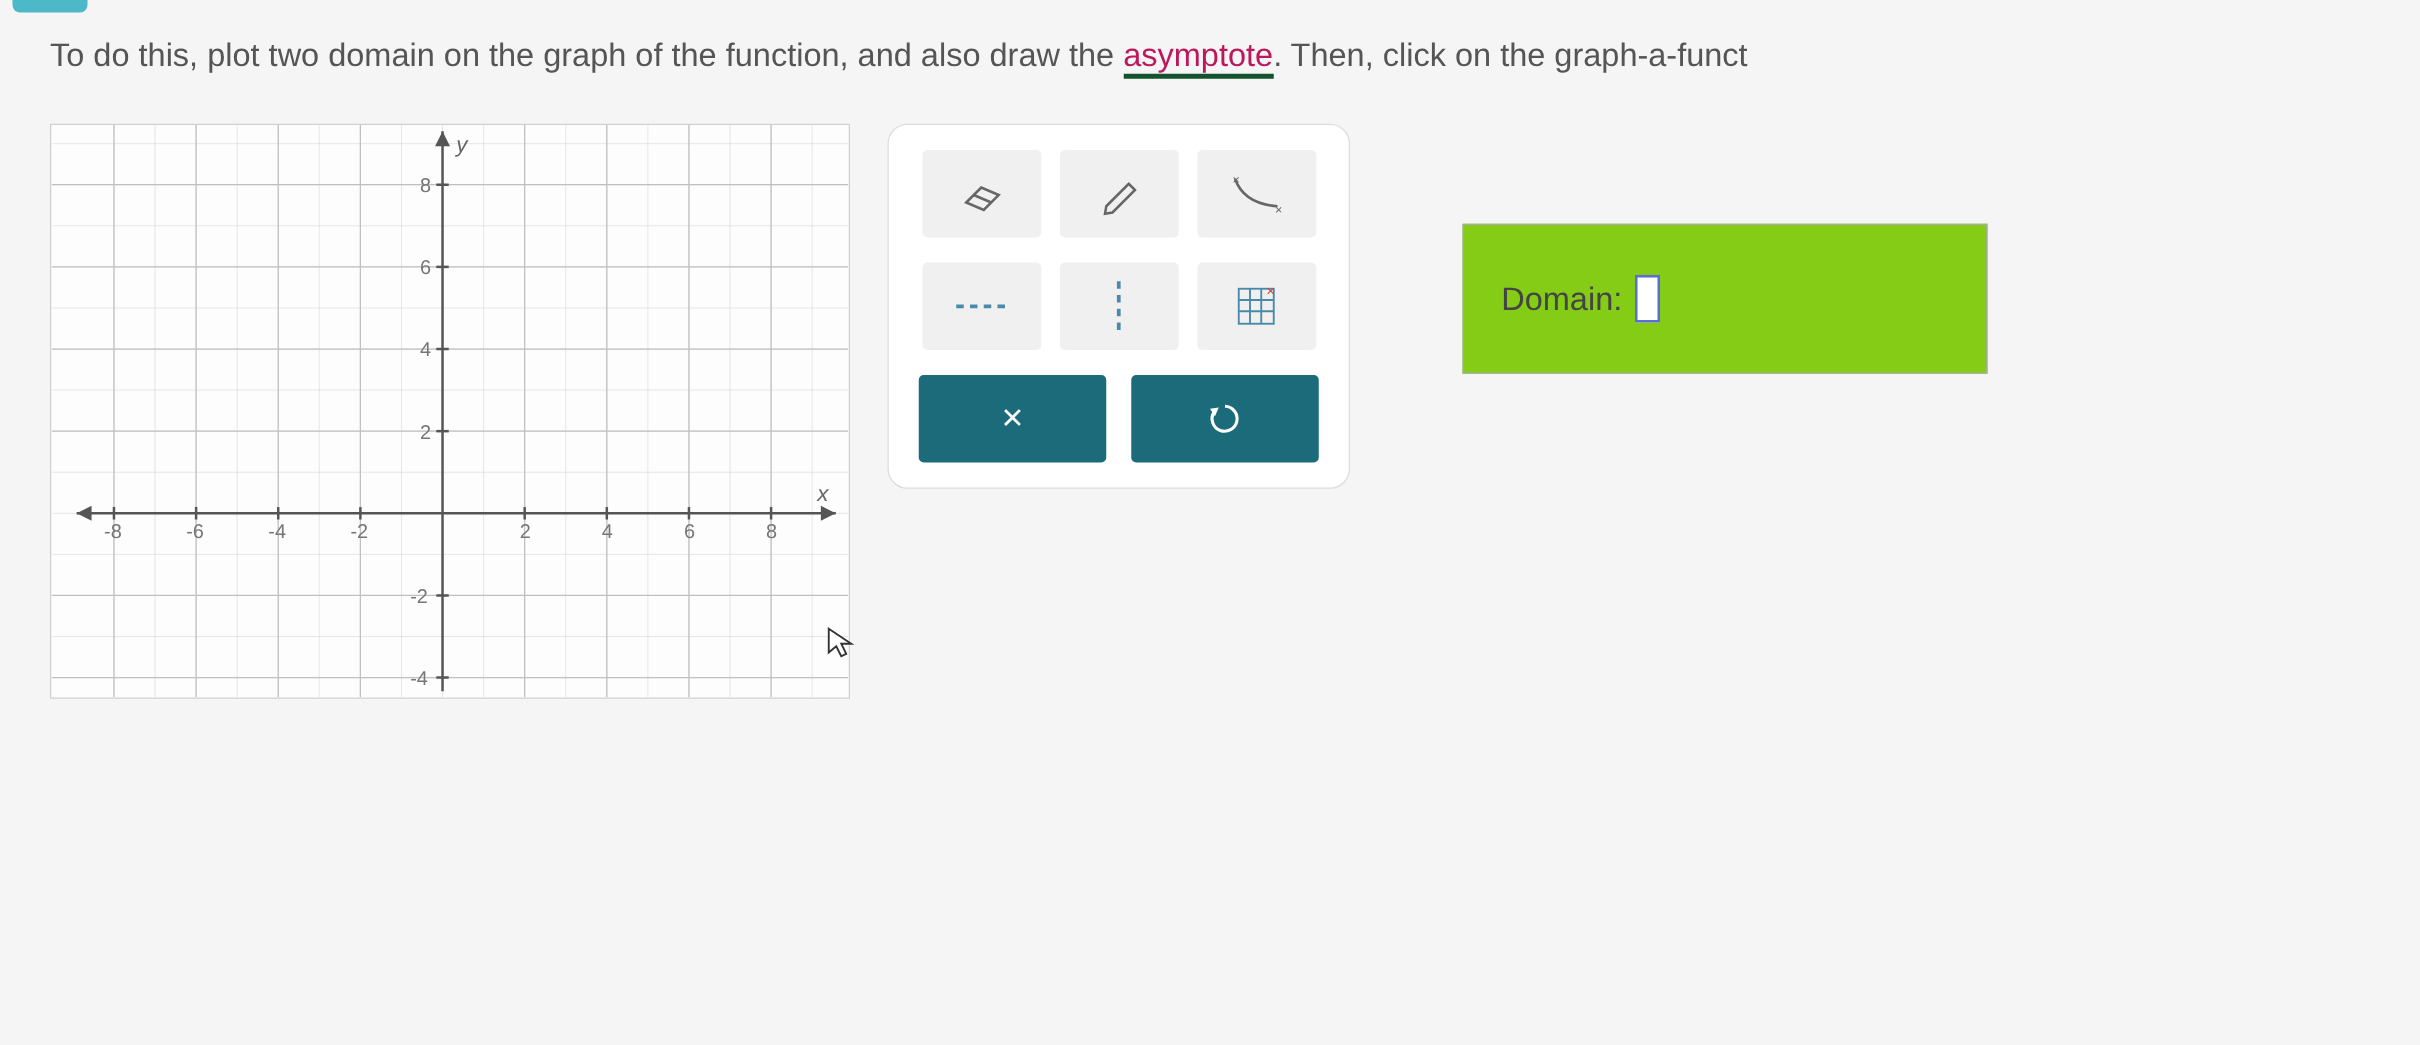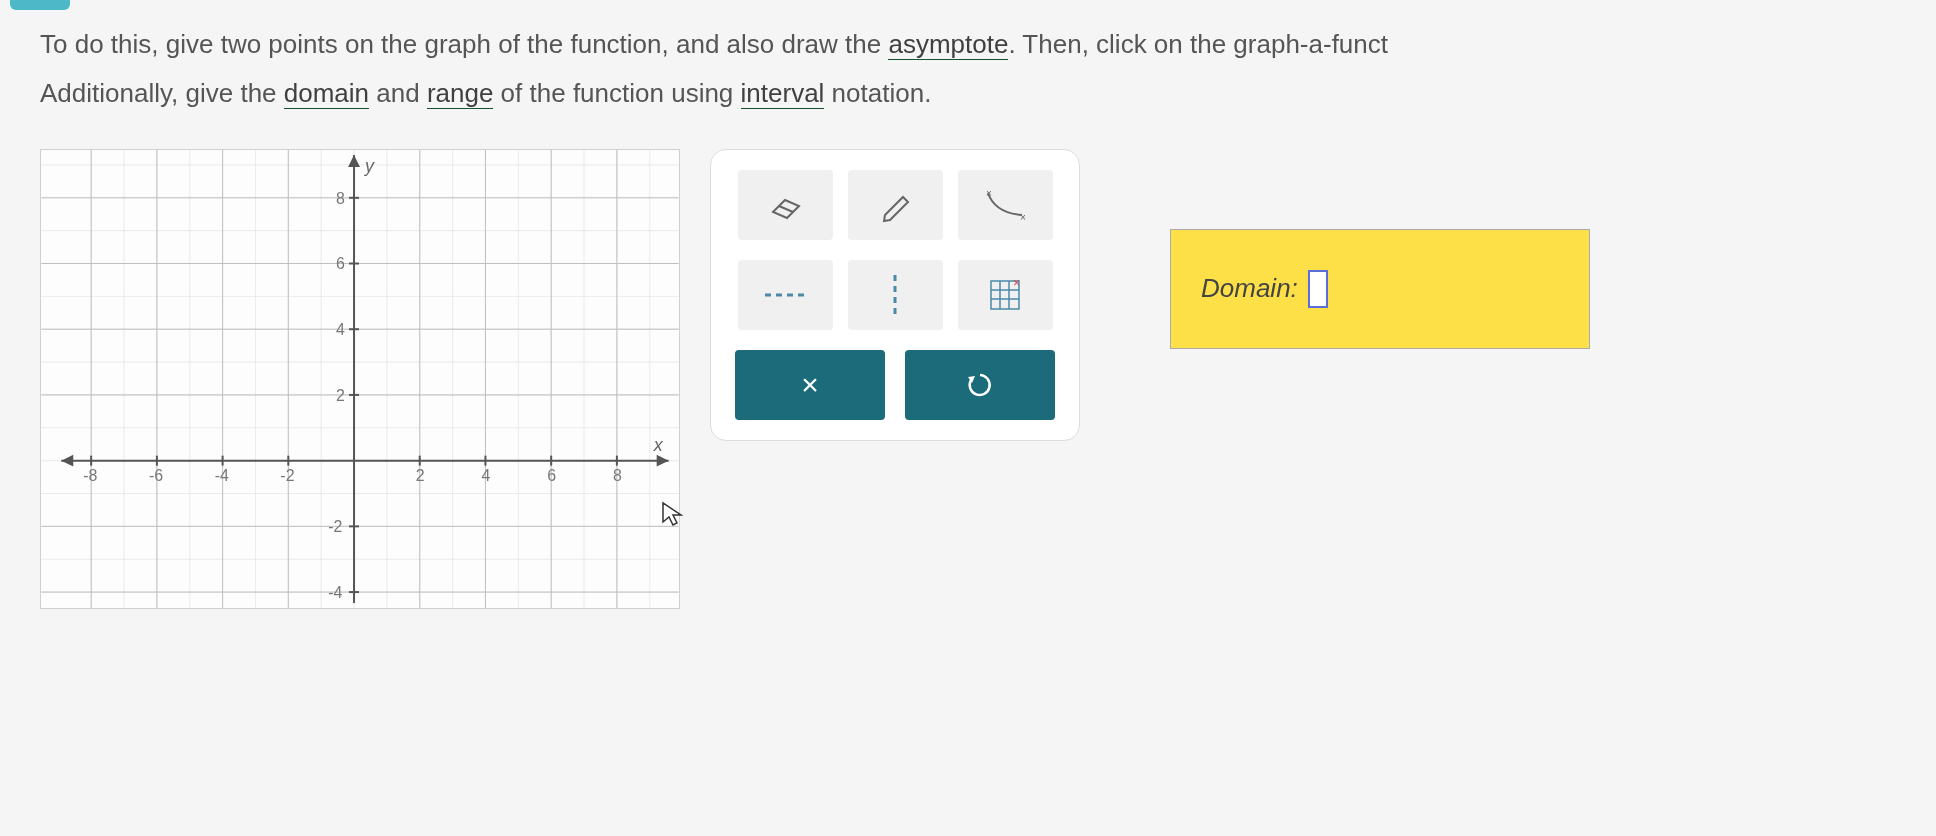--- a/index.html
+++ b/index.html
@@ -25,22 +25,22 @@
     }
     .problem-text .math {
       font-style: italic;
       font-family: 'Times New Roman', serif;
     }
     .problem-text .sub {
       font-size: 18px;
       vertical-align: sub;
     }
     .term-link {
-      color: #404040;
-      border-bottom: 1px solid #14532d;
+      color: #be185d;
+      border-bottom: 4px solid #14532d;
       cursor: pointer;
     }
     .content-row {
       display: flex;
       gap: 30px;
       align-items: flex-start;
     }
     .graph-container {
       width: 640px;
       height: 460px;
@@ -94,29 +94,28 @@
       border-radius: 4px;
       cursor: pointer;
       display: flex;
       align-items: center;
       justify-content: center;
       color: #fff;
       font-size: 30px;
     }
     .answer-panel {
       border: 1px solid #aaa;
-      background: #fde047;
+      background: #84cc16;
       width: 420px;
       padding: 40px 30px;
       display: flex;
       flex-direction: column;
       gap: 80px;
       margin-left: 60px;
       margin-top: 80px;
-      font-style: italic;
     }
     .answer-row {
       display: flex;
       align-items: center;
       gap: 10px;
       font-size: 26px;
       color: #444;
     }
     .answer-input {
       width: 20px;
@@ -141,24 +140,21 @@
       border-radius: 0 0 6px 6px;
     }
   </style>
 </head>
 <body>
 
 <div class="check-badge"></div>
 
 <div class="problem-text">
   <p>
-    <span>To do this, give two points on the graph of the function, and also draw the </span><span class="term-link">asymptote</span><span>. Then, click on the graph-a-funct</span>
-  </p>
-  <p>
-    <span>Additionally, give the </span><span class="term-link">domain</span><span> and </span><span class="term-link">range</span><span> of the function using </span><span class="term-link">interval</span><span> notation.</span>
+    <span>To do this, plot two domain on the graph of the function, and also draw the </span><span class="term-link">asymptote</span><span>. Then, click on the graph-a-funct</span>
   </p>
 </div>
 
 <div class="content-row">
   <div class="graph-container">
     <svg class="graph-svg" viewBox="0 0 640 460">
 
       <g stroke="#d8d8d8" stroke-width="0.5">
         <line x1="50" y1="0" x2="50" y2="460"></line>
         <line x1="83" y1="0" x2="83" y2="460"></line>

